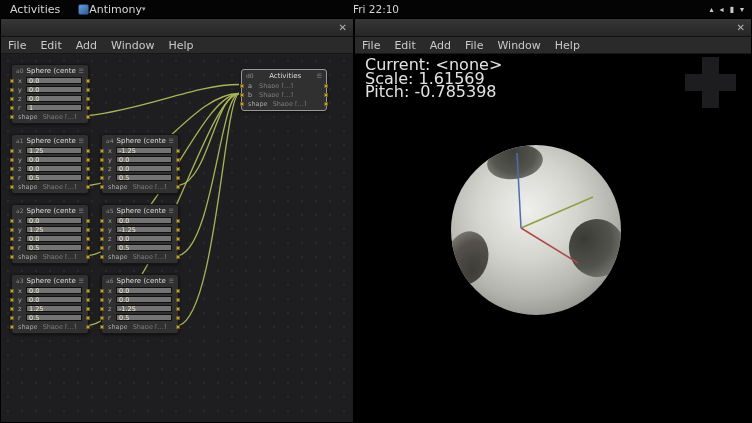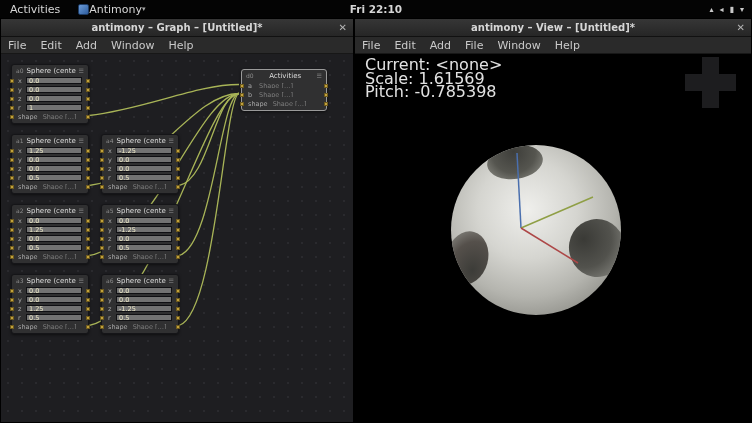--- a/index.html
+++ b/index.html
@@ -5,21 +5,21 @@
   *{box-sizing:border-box;margin:0;padding:0}
   html,body{width:752px;height:423px;overflow:hidden;background:#000;font-family:"DejaVu Sans",sans-serif}
   .stage{position:relative;width:752px;height:423px;background:#0a0a0a}
 
   
   .topbar{position:absolute;left:0;top:0;width:752px;height:18px;background:#040404;color:#d5d5d5;display:flex;align-items:center;font-size:11px}
   .activities{padding:0 10px;height:100%;display:flex;align-items:center}
   .appbtn{display:flex;align-items:center;padding:0 8px;height:100%}
   .appicon{width:11px;height:11px;border-radius:2px;background:linear-gradient(135deg,#6b9bd8,#2e5d9e);border:1px solid #1d3c66}
   .appcaret{font-size:7px;color:#aaa}
-  .clock{position:absolute;left:50%;transform:translateX(-50%);font-weight:bold;font-size:10.5px}
+  .clock{position:absolute;left:50%;transform:translateX(-50%);font-weight:normal;font-size:10.5px}
   .sysicons{margin-left:auto;display:flex;gap:6px;align-items:center;padding-right:8px;font-size:8px;color:#c9c9c9}
 
   
   .window{position:absolute;top:18px;height:405px;background:#1e1e1e;border:1px solid #000;display:flex;flex-direction:column}
   #graphwin{left:0;width:354px}
   #viewwin{left:354px;width:398px}
   .titlebar{height:18px;flex:0 0 18px;background:linear-gradient(#363636,#262626);border-bottom:1px solid #111;position:relative;display:flex;align-items:center;justify-content:center;color:#d6d6d6;font-size:10px;font-weight:bold}
   .closebtn{position:absolute;right:6px;top:0;height:100%;display:flex;align-items:center;color:#b5b5b5;font-size:10px;font-weight:normal}
   .menubar{height:17px;flex:0 0 17px;background:#2a2a2a;border-bottom:1px solid #171717;display:flex;align-items:center;color:#c9c9c9;font-size:11px}
   .menubar span{padding:0 7px}
@@ -73,21 +73,20 @@
     <div class="sysicons">
       <span>▴</span>
       <span>◂</span>
       <span>▮</span>
       <span>▾</span>
     </div>
   </div>
 
   <div class="window" id="graphwin">
     <div class="titlebar">
-      <span>antimony – Graph – [Untitled]*</span>
       <span class="closebtn">✕</span>
     </div>
     <div class="menubar">
       <span>File</span>
       <span>Edit</span>
       <span>Add</span>
       <span>Window</span>
       <span>Help</span>
     </div>
     <div class="graph-canvas" id="nodes-layer">
@@ -385,21 +384,20 @@
             <span class="fname">shape</span>
             <span class="fval gray">Shape […]</span>
             <span class="port out"></span>
           </div>
         </div>
       </div>
   </div>
 
   <div class="window" id="viewwin">
     <div class="titlebar">
-      <span>antimony – View – [Untitled]*</span>
       <span class="closebtn">✕</span>
     </div>
     <div class="menubar">
       <span>File</span>
       <span>Edit</span>
       <span>Add</span>
       <span>File</span>
       <span>Window</span>
       <span>Help</span>
     </div>

